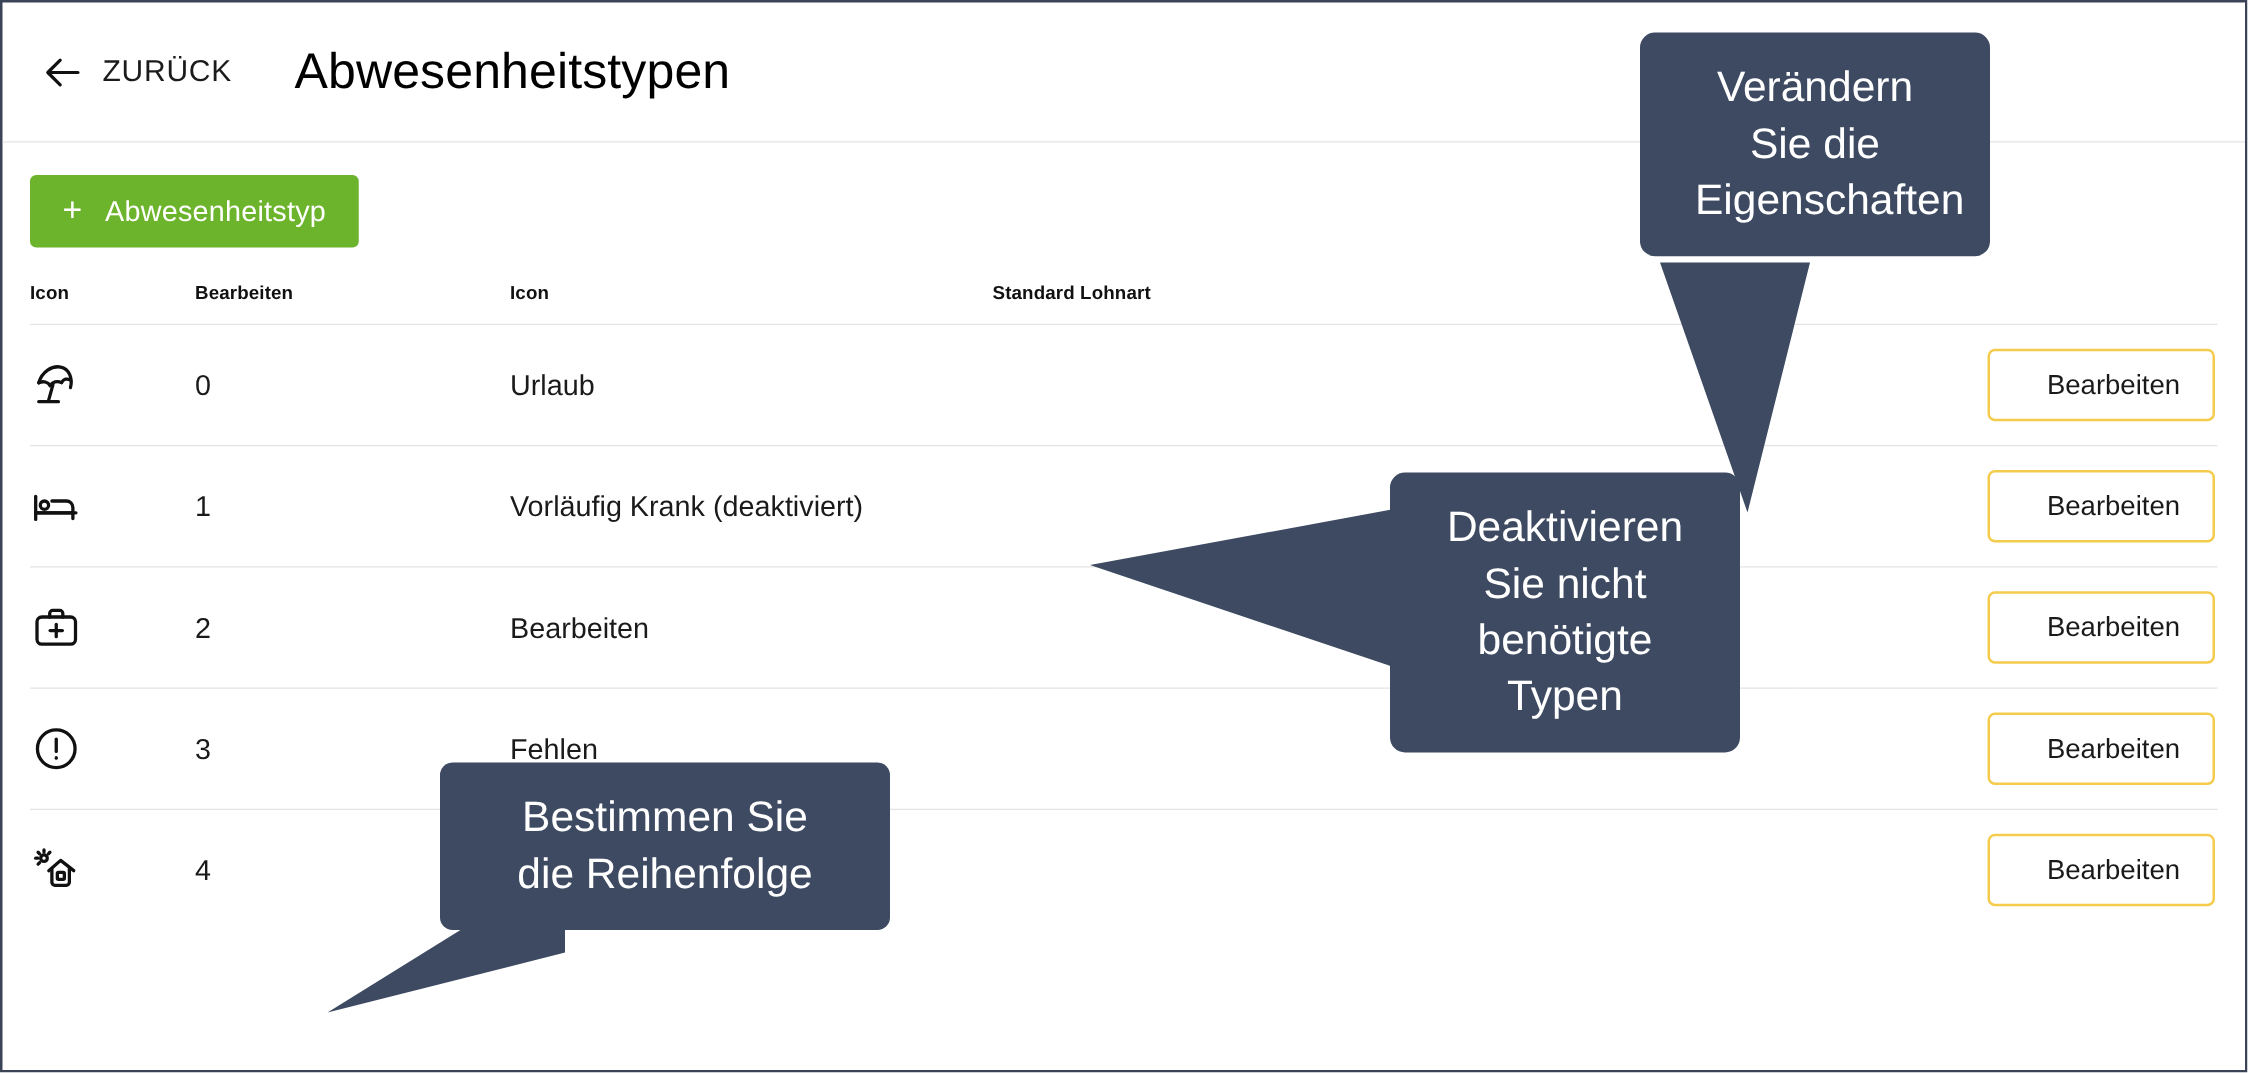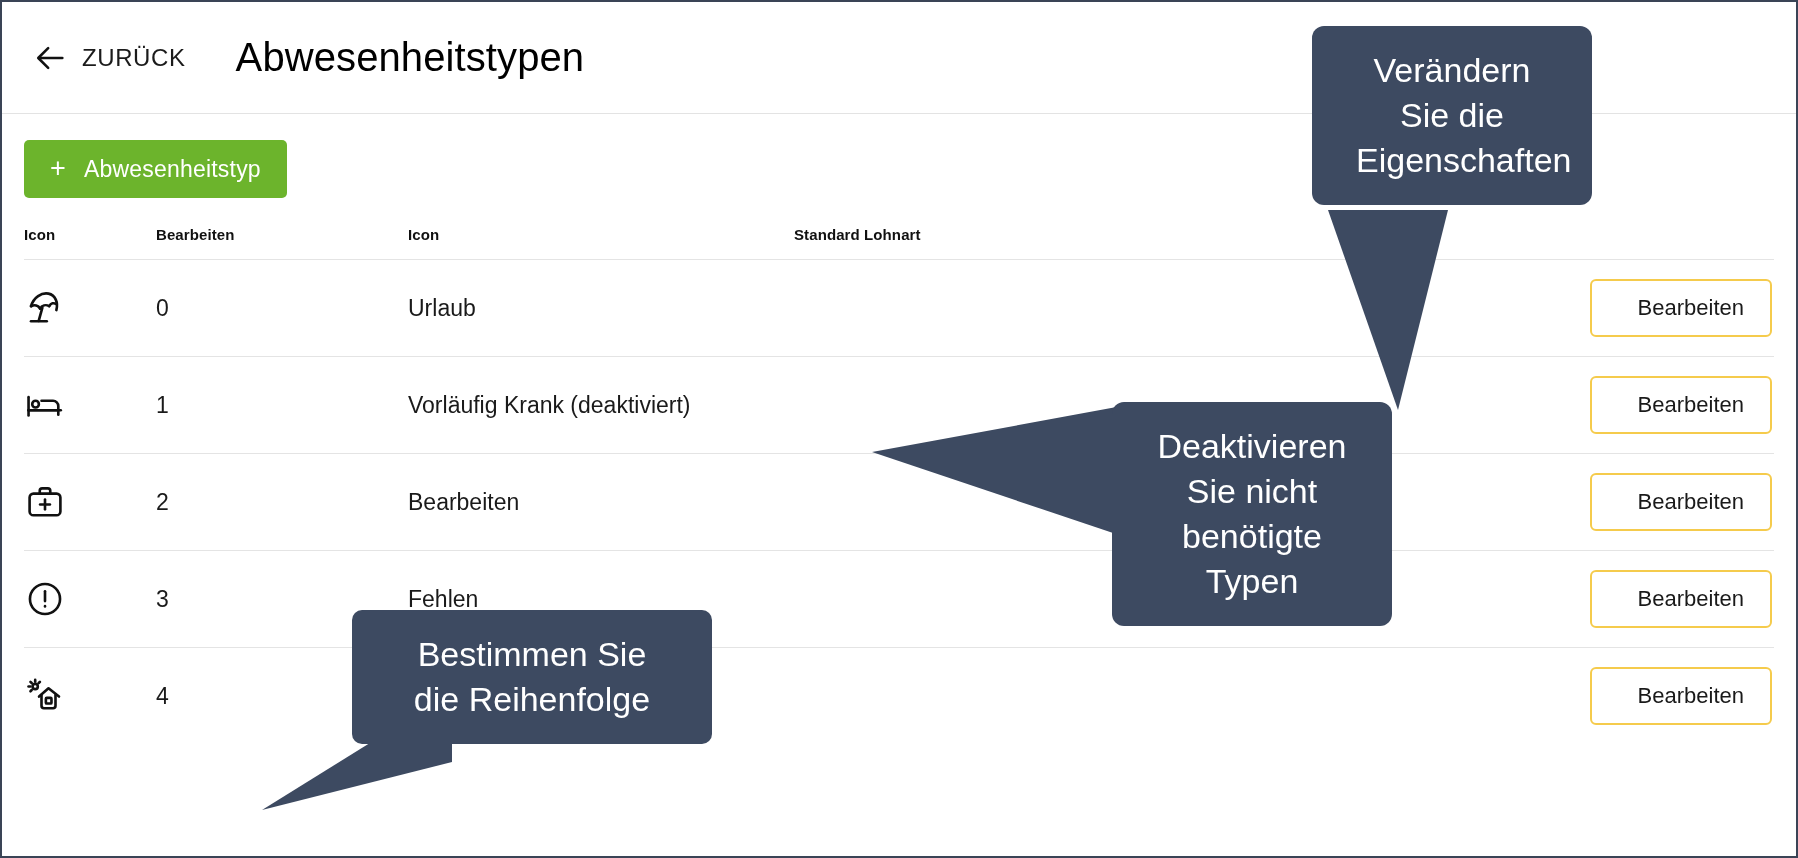--- a/index.html
+++ b/index.html
@@ -148,21 +148,21 @@
     z-index: 30;
   }
   .callout-tail { position: absolute; z-index: 29; }
 
   #callout-properties { top: 24px; left: 1310px; width: 280px; }
   #tail-properties {
     top: 208px; left: 1326px; width: 240px; height: 200px;
     overflow: visible;
   }
 
-  #callout-deactivate { top: 400px; left: 1110px; width: 280px; }
+  #callout-deactivate { top: 376px; left: 1110px; width: 280px; }
   #tail-deactivate {
     top: 404px; left: 870px; width: 250px; height: 130px;
   }
 
   #callout-order { top: 608px; left: 350px; width: 360px; border-radius: 10px; }
   #tail-order {
     top: 690px; left: 260px; width: 190px; height: 120px;
   }
 </style>
 </head>

